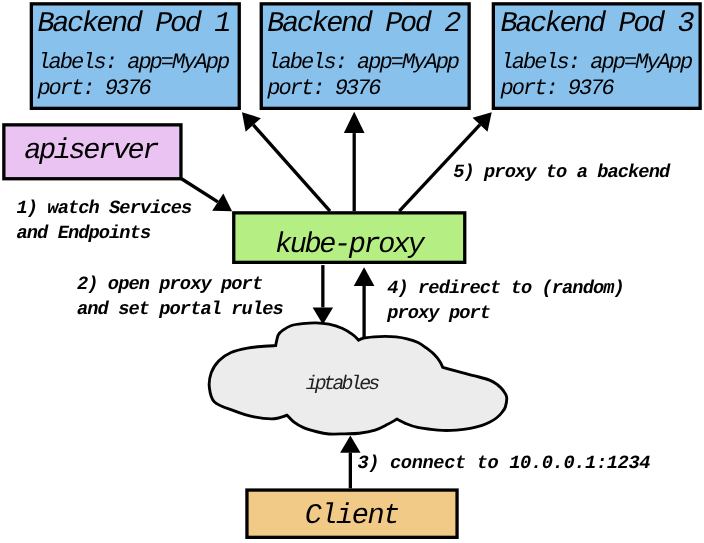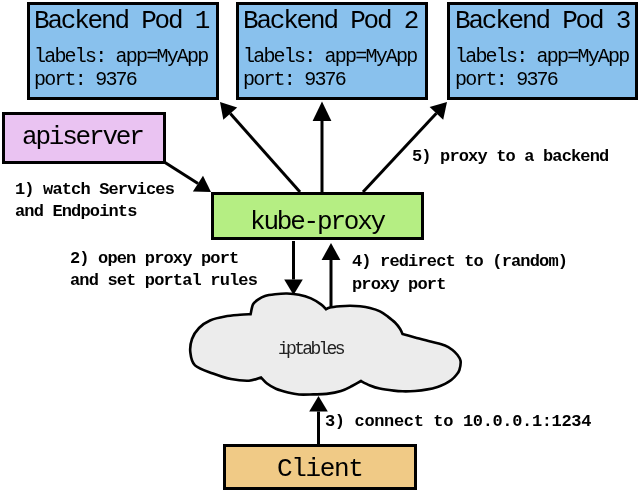--- a/index.html
+++ b/index.html
@@ -1,16 +1,16 @@
 <!DOCTYPE html>
 <html><head>
 <meta charset="utf-8">
 <style>
   html,body{margin:0;padding:0;background:#ffffff;}
-  #canvas{position:relative;width:640px;height:494px;background:#ffffff;overflow:hidden;}
+  #canvas{position:relative;width:640px;height:494px;background:#ffffff;overflow:hidden;font-style:italic;}
   text{font-family:"Liberation Mono",monospace;fill:#000000;}
   .title{font-size:26px;letter-spacing:-2.2px;}
   .lbl{font-size:20px;letter-spacing:-1.8px;}
   .ann{font-size:17px;font-weight:bold;letter-spacing:-0.85px;}
 </style>
 </head>
 <body>
 <div id="canvas">
 <svg width="640" height="494" viewBox="0 0 640 494">
 

